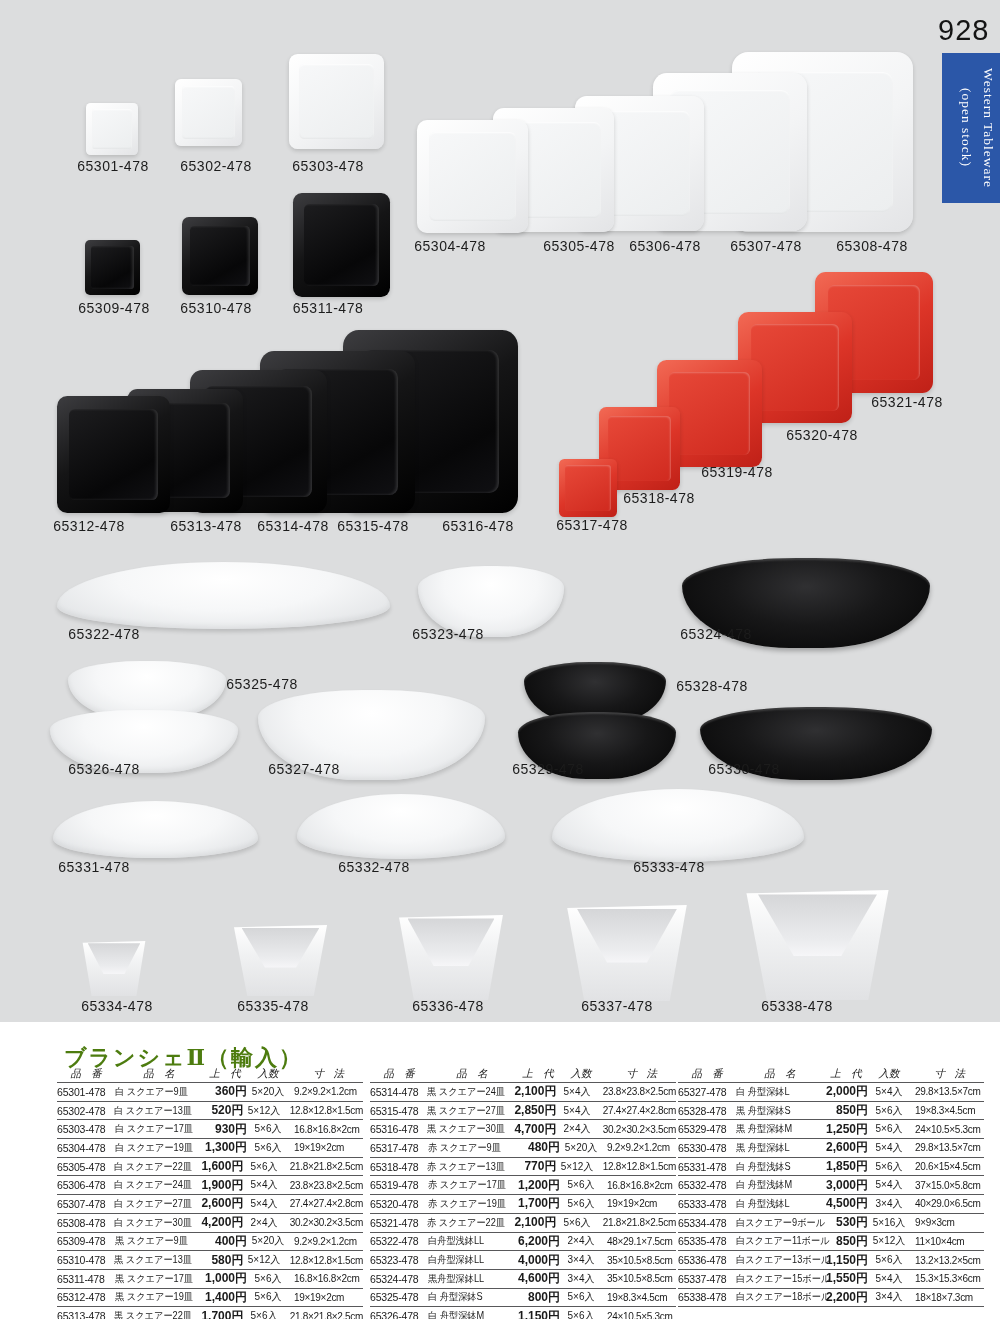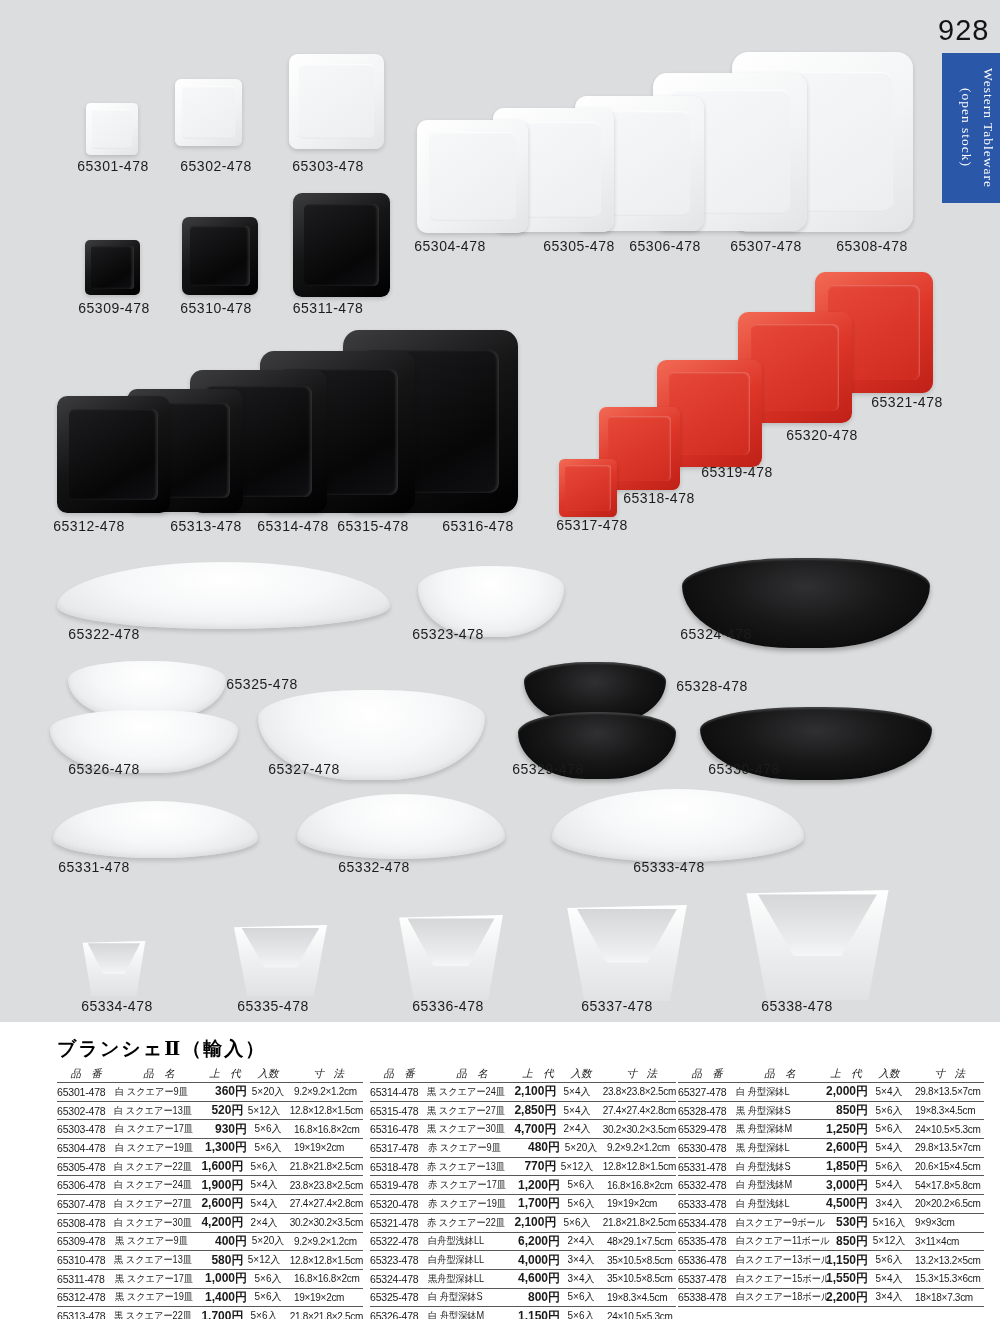--- a/index.html
+++ b/index.html
@@ -43,23 +43,23 @@
   .sqbowl{background:linear-gradient(180deg,#ffffff 0%,#f1f2f3 40%,#e1e2e4 100%);
       clip-path:polygon(1% 3%,99% 0%,85% 100%,15% 100%);}
   .sqbowl::before{content:"";position:absolute;left:9%;right:9%;top:4%;height:56%;
       background:linear-gradient(180deg,#d5d6d8,#ebecee 75%,#f6f6f8);
       clip-path:polygon(0 0,100% 0,70% 100%,30% 100%);}
 
   .plabel{position:absolute;transform:translateX(-50%);white-space:nowrap;
       font-size:14px;letter-spacing:.5px;color:#1c1c1c;}
 
   
-  .series-title{position:absolute;left:57px;top:1036px;margin:0;
+  .series-title{position:absolute;left:57px;top:1036px;margin:7px;
       font-family:"Liberation Serif","DejaVu Serif",serif;font-weight:bold;
-      font-size:19px;letter-spacing:2px;color:#000000;}
+      font-size:22px;letter-spacing:2px;color:#4d7c0f;}
 
   .ptable{position:absolute;top:1066px;width:306px;}
   .trow{display:flex;align-items:center;height:17.7px;border-bottom:1px solid #58585a;}
   .trow.thead{height:16px;font-style:italic;}
   .tc{white-space:nowrap;overflow:visible;}
   .c0{width:58px;font-size:10.5px;letter-spacing:-.2px;}
   .c1{width:88px;font-size:10px;transform:scaleX(.92);transform-origin:left center;}
   .c2{width:44px;text-align:right;font-weight:bold;font-size:12px;}
   .c3{width:42px;text-align:center;font-size:10px;}
   .c4{flex:1;padding-left:5px;font-size:10px;letter-spacing:-.3px;}
@@ -398,42 +398,42 @@
           <div class="tc c1">白 舟型浅鉢S</div>
           <div class="tc c2">1,850円</div>
           <div class="tc c3">5×6入</div>
           <div class="tc c4">20.6×15×4.5cm</div>
         </div>
         <div class="trow">
           <div class="tc c0">65332-478</div>
           <div class="tc c1">白 舟型浅鉢M</div>
           <div class="tc c2">3,000円</div>
           <div class="tc c3">5×4入</div>
-          <div class="tc c4">54×17.8×5.8cm</div>
+          <div class="tc c4">37×15.0×5.8cm</div>
         </div>
         <div class="trow">
           <div class="tc c0">65333-478</div>
           <div class="tc c1">白 舟型浅鉢L</div>
           <div class="tc c2">4,500円</div>
           <div class="tc c3">3×4入</div>
-          <div class="tc c4">20×20.2×6.5cm</div>
+          <div class="tc c4">40×29.0×6.5cm</div>
         </div>
         <div class="trow">
           <div class="tc c0">65334-478</div>
           <div class="tc c1">白スクエアー9ボール</div>
           <div class="tc c2">530円</div>
           <div class="tc c3">5×16入</div>
           <div class="tc c4">9×9×3cm</div>
         </div>
         <div class="trow">
           <div class="tc c0">65335-478</div>
           <div class="tc c1">白スクエアー11ボール</div>
           <div class="tc c2">850円</div>
           <div class="tc c3">5×12入</div>
-          <div class="tc c4">3×11×4cm</div>
+          <div class="tc c4">11×10×4cm</div>
         </div>
         <div class="trow">
           <div class="tc c0">65336-478</div>
           <div class="tc c1">白スクエアー13ボール</div>
           <div class="tc c2">1,150円</div>
           <div class="tc c3">5×6入</div>
           <div class="tc c4">13.2×13.2×5cm</div>
         </div>
         <div class="trow">
           <div class="tc c0">65337-478</div>

